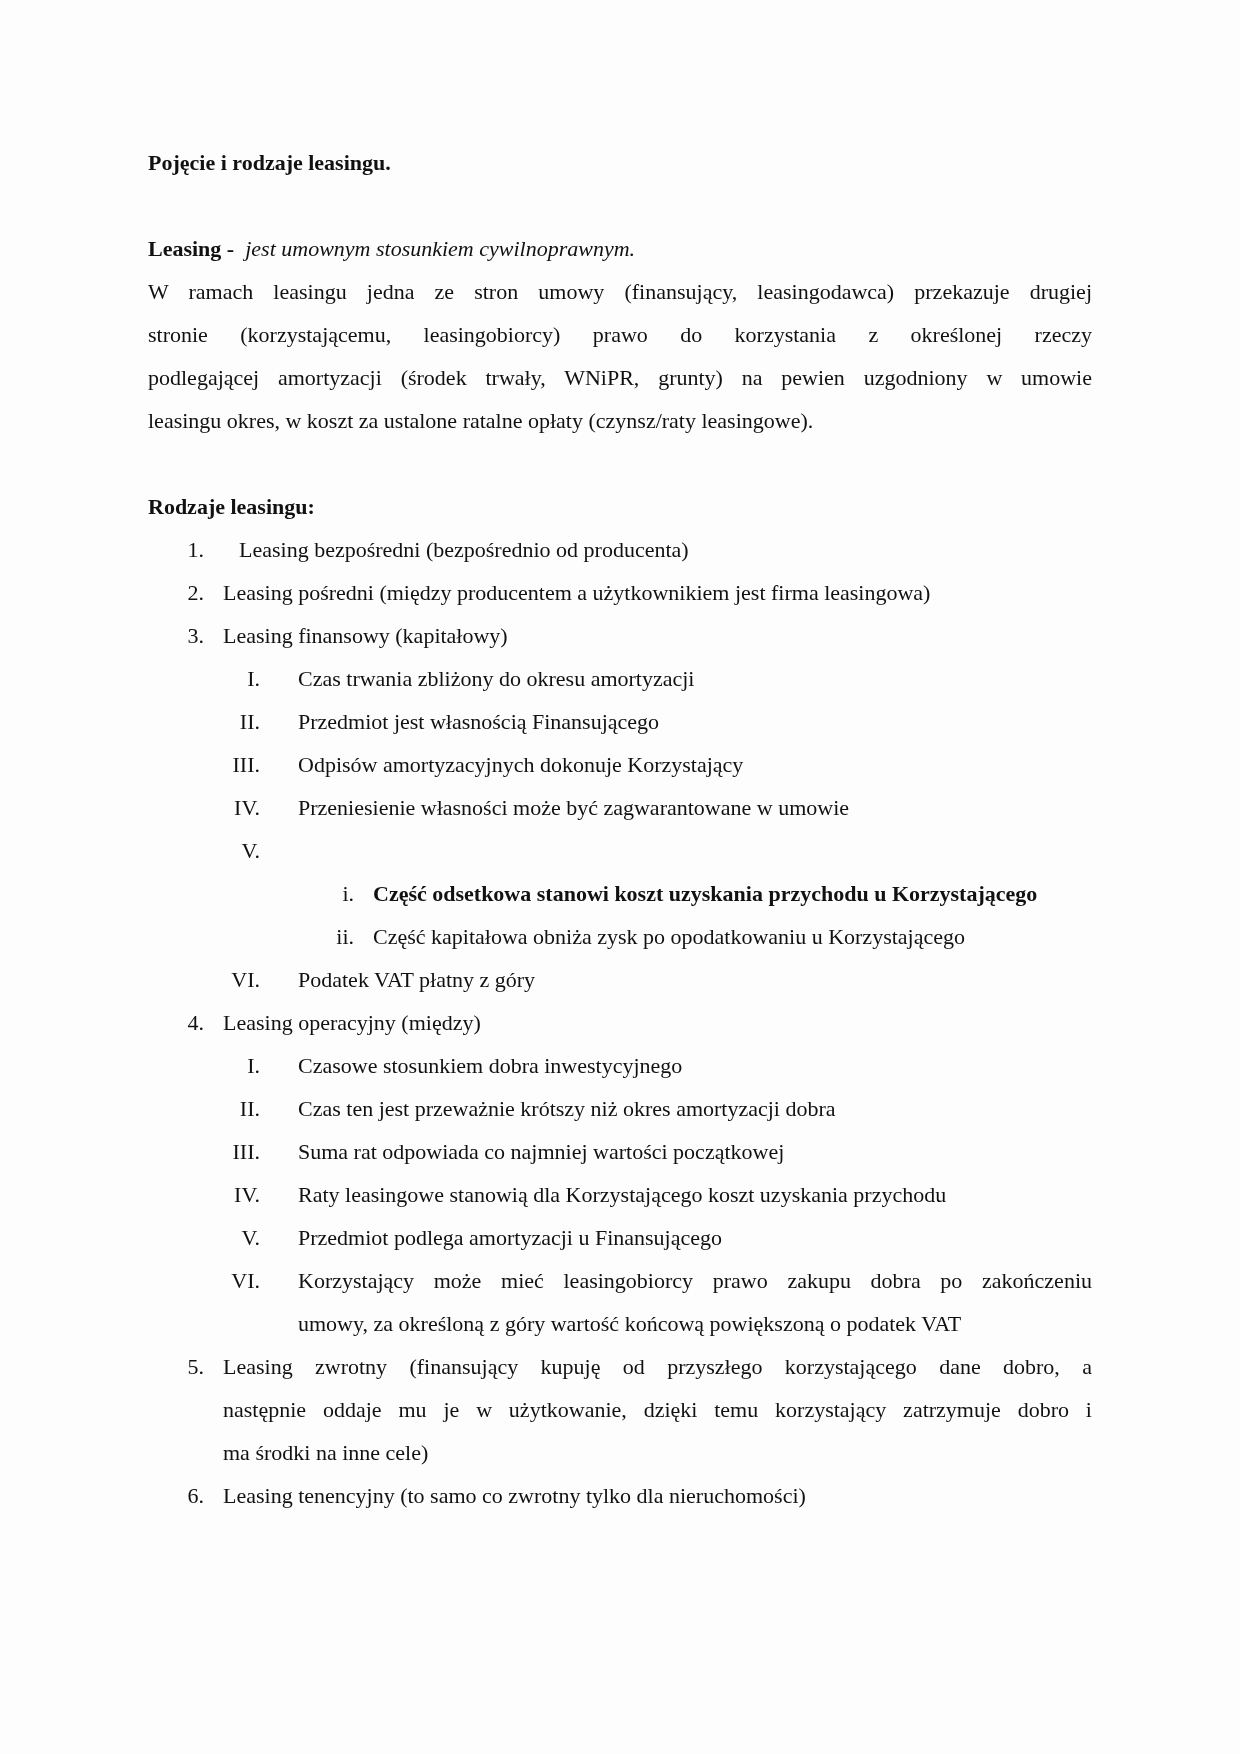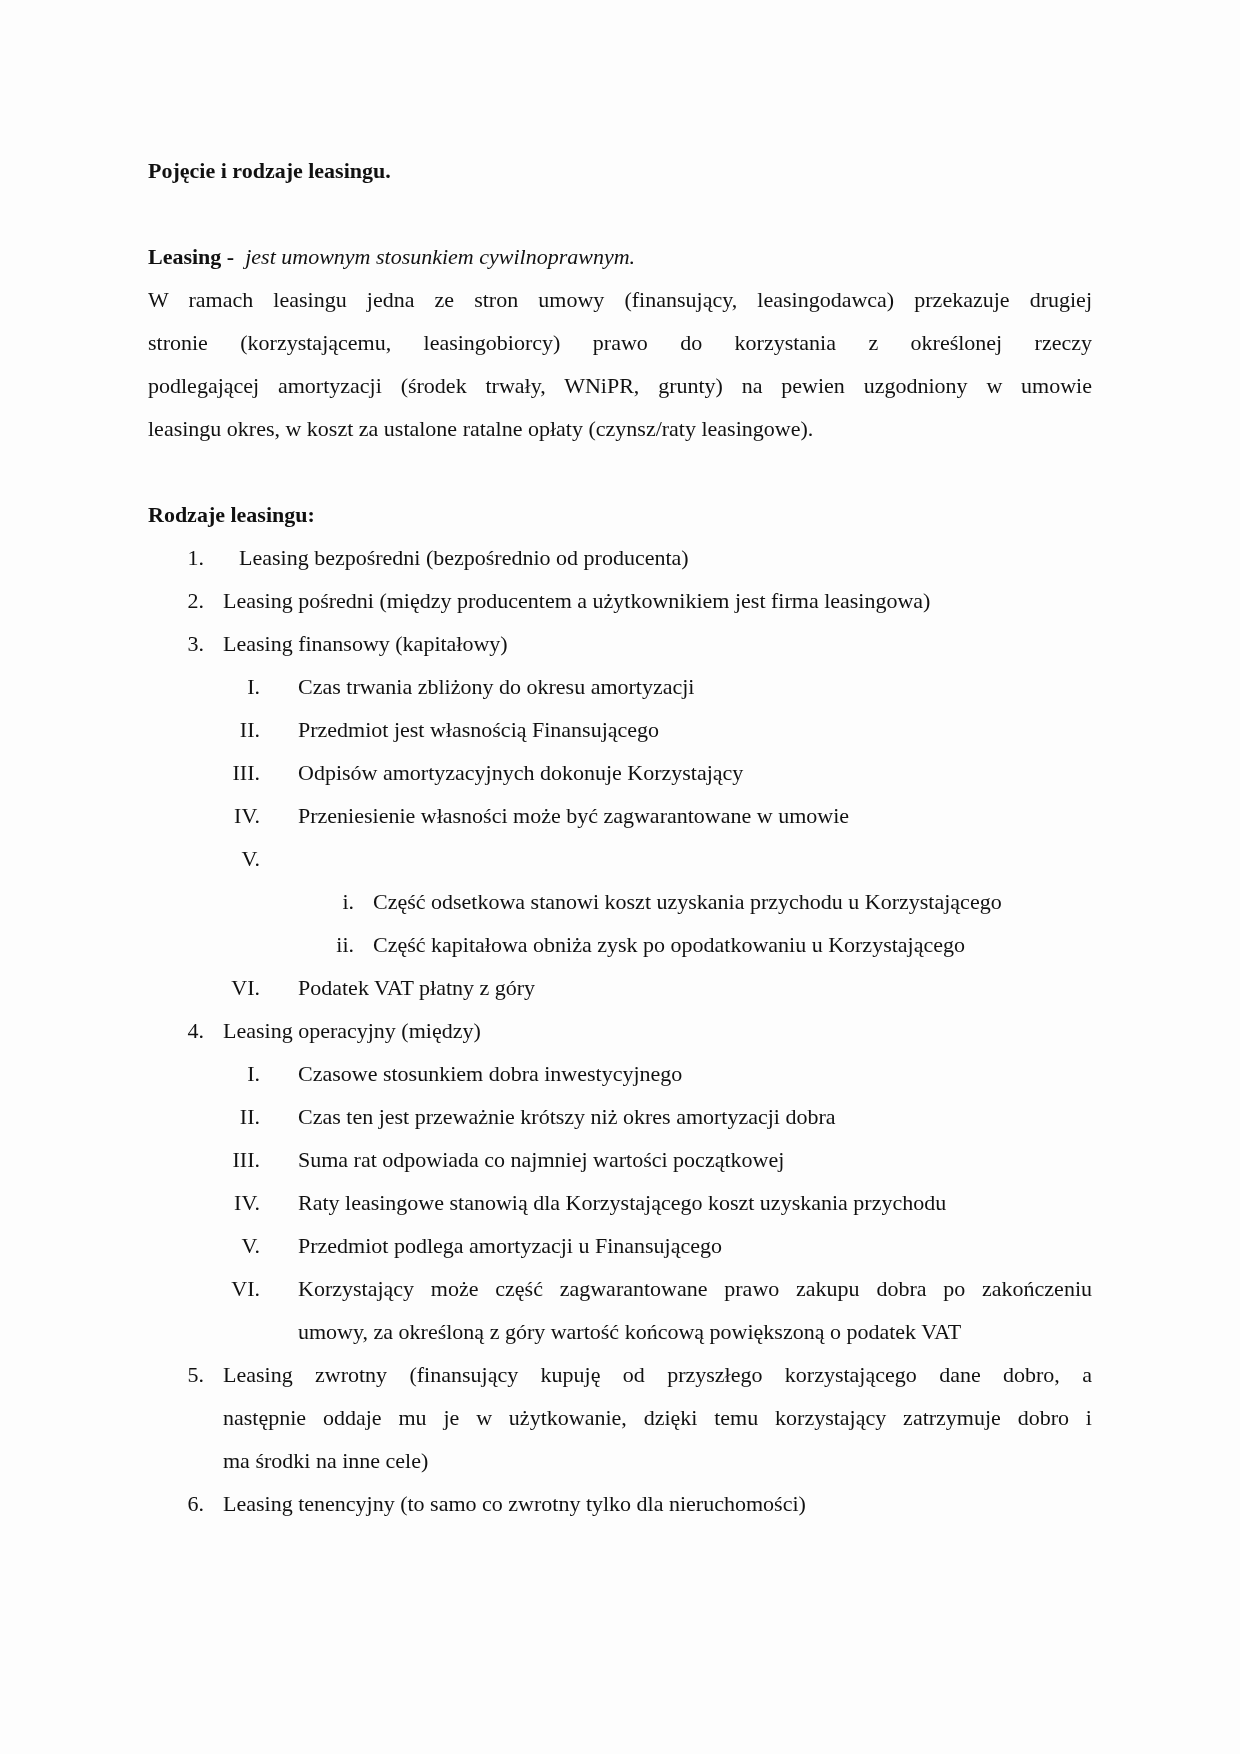--- a/index.html
+++ b/index.html
@@ -10,21 +10,21 @@
     body {
       width: 1240px;
       height: 1754px;
       position: relative;
       overflow: hidden;
       font-family: "Liberation Serif", "DejaVu Serif", serif;
       color: #111;
     }
     .page {
       position: absolute;
-      left: 0; top: 8px;
+      left: 0; top: 0;
       width: 1240px; height: 1373px;
       background: #fdfdfd;
     }
     .line {
       position: absolute;
       font-size: 22px;
       line-height: 26px;
       white-space: nowrap;
     }
     .bold { font-weight: bold; }
@@ -76,21 +76,21 @@
 
   <div class="num" style="left:210px; width:50px; top:752px;">III.</div>
   <div class="line" style="left:298px; top:752px;">Odpisów amortyzacyjnych dokonuje Korzystający</div>
 
   <div class="num" style="left:210px; width:50px; top:795px;">IV.</div>
   <div class="line" style="left:298px; top:795px;">Przeniesienie własności może być zagwarantowane w umowie</div>
 
   <div class="num" style="left:210px; width:50px; top:838px;">V.</div>
 
   <div class="num" style="left:320px; width:34px; top:881px;">i.</div>
-  <div class="line" style="left:373px; top:881px;">Część odsetkowa stanowi koszt uzyskania przychodu u Korzystającego</div>
+  <div class="line" style="left:373px; top:881px;font-weight:bold;">Część odsetkowa stanowi koszt uzyskania przychodu u Korzystającego</div>
 
   <div class="num" style="left:320px; width:34px; top:924px;">ii.</div>
   <div class="line" style="left:373px; top:924px;">Część kapitałowa obniża zysk po opodatkowaniu u Korzystającego</div>
 
   <div class="num" style="left:210px; width:50px; top:967px;">VI.</div>
   <div class="line" style="left:298px; top:967px;">Podatek VAT płatny z góry</div>
 
   <div class="num" style="left:170px; width:34px; top:1010px;">4.</div>
   <div class="line" style="left:223px; top:1010px;">Leasing operacyjny (między)</div>
 
@@ -103,21 +103,21 @@
   <div class="num" style="left:210px; width:50px; top:1139px;">III.</div>
   <div class="line" style="left:298px; top:1139px;">Suma rat odpowiada co najmniej wartości początkowej</div>
 
   <div class="num" style="left:210px; width:50px; top:1182px;">IV.</div>
   <div class="line" style="left:298px; top:1182px;">Raty leasingowe stanowią dla Korzystającego koszt uzyskania przychodu</div>
 
   <div class="num" style="left:210px; width:50px; top:1225px;">V.</div>
   <div class="line" style="left:298px; top:1225px;">Przedmiot podlega amortyzacji u Finansującego</div>
 
   <div class="num" style="left:210px; width:50px; top:1268px;">VI.</div>
-  <div class="line justify" style="left:298px; top:1268px; width:794px;">Korzystający może część zagwarantowane prawo zakupu dobra po zakończeniu</div>
+  <div class="line justify" style="left:298px; top:1268px; width:794px;">Korzystający może mieć leasingobiorcy prawo zakupu dobra po zakończeniu</div>
   <div class="line" style="left:298px; top:1311px;font-family:Liberation Serif, serif;">umowy, za określoną z góry wartość końcową powiększoną o podatek VAT</div>
 
   <div class="num" style="left:170px; width:34px; top:1354px;">5.</div>
   <div class="line justify" style="left:223px; top:1354px; width:869px;">Leasing zwrotny (finansujący kupuję od przyszłego korzystającego dane dobro, a</div>
   <div class="line justify" style="left:223px; top:1397px; width:869px;">następnie oddaje mu je w użytkowanie, dzięki temu korzystający zatrzymuje dobro i</div>
   <div class="line" style="left:223px; top:1440px;">ma środki na inne cele)</div>
 
   <div class="num" style="left:170px; width:34px; top:1483px;">6.</div>
   <div class="line" style="left:223px; top:1483px;">Leasing tenencyjny (to samo co zwrotny tylko dla nieruchomości)</div>
 

